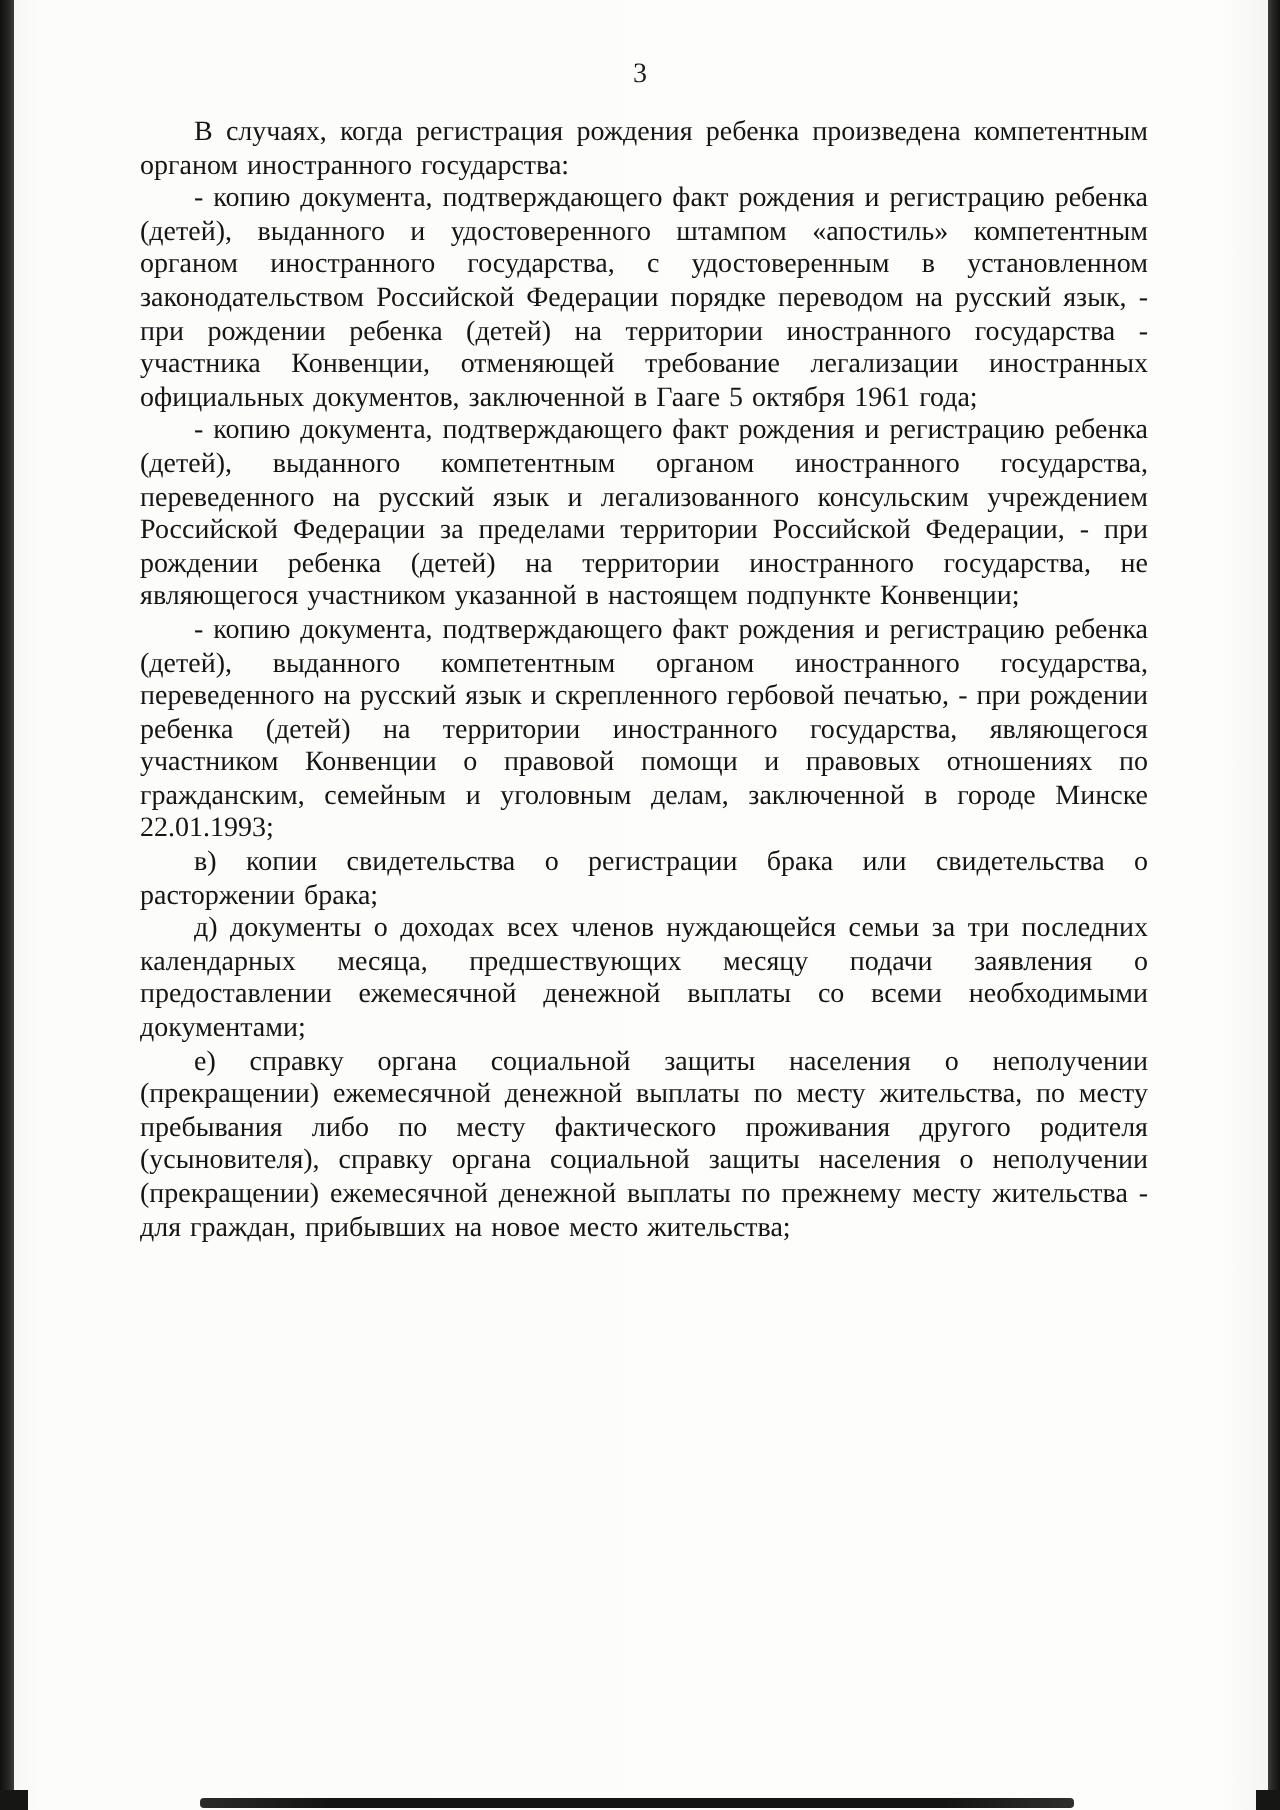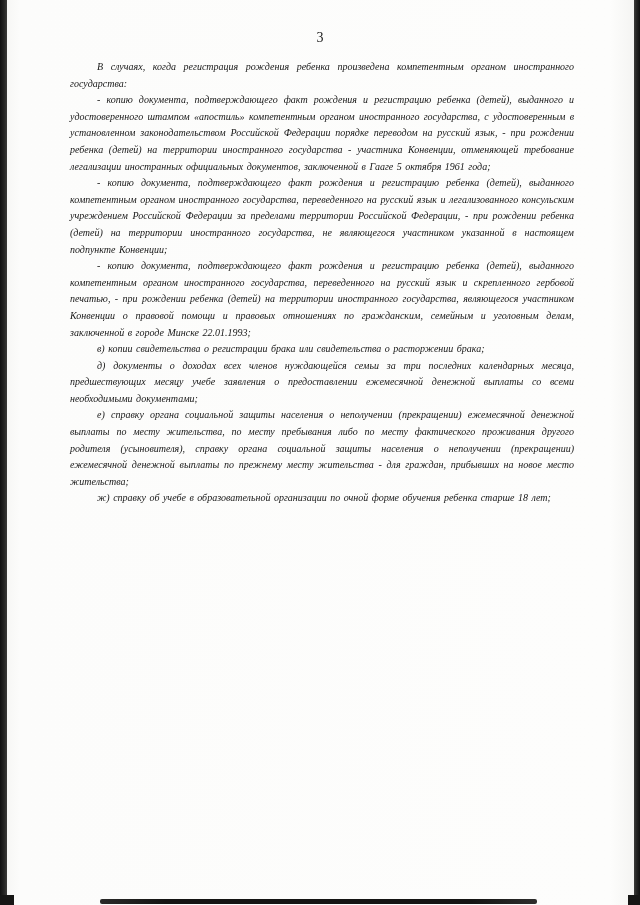--- a/index.html
+++ b/index.html
@@ -20,26 +20,25 @@
     background: linear-gradient(to right, #f4f4f2 0px, #fcfcfb 20px, #fdfdfc 610px, #f2f2f0 640px);
   }
   .page-number {
     padding-top: 30px;
     text-align: center;
     font-size: 14px;
     color: #1a1a1a;
   }
   .text-block {
     margin: 13px 66px 0 70px;
-    font-size: 10px;
+    font-size: 14px;
     line-height: 16.6px;
     color: #151515;
     text-align: justify;
     word-spacing: 1px;
-    font-style: italic;
   }
   .text-block p {
     margin: 0;
     padding: 0;
     text-indent: 27px;
   }
   .edge {
     position: absolute;
     background: #1d1d1c;
   }
@@ -86,23 +85,22 @@
 <div class="page">
 
   <div class="page-number">3</div>
 
   <div class="text-block">
     <p>В случаях, когда регистрация рождения ребенка произведена компетентным органом иностранного государства:</p>
     <p>- копию документа, подтверждающего факт рождения и регистрацию ребенка (детей), выданного и удостоверенного штампом «апостиль» компетентным органом иностранного государства, с удостоверенным в установленном законодательством Российской Федерации порядке переводом на русский язык, - при рождении ребенка (детей) на территории иностранного государства - участника Конвенции, отменяющей требование легализации иностранных официальных документов, заключенной в Гааге 5 октября 1961 года;</p>
     <p>- копию документа, подтверждающего факт рождения и регистрацию ребенка (детей), выданного компетентным органом иностранного государства, переведенного на русский язык и легализованного консульским учреждением Российской Федерации за пределами территории Российской Федерации, - при рождении ребенка (детей) на территории иностранного государства, не являющегося участником указанной в настоящем подпункте Конвенции;</p>
     <p>- копию документа, подтверждающего факт рождения и регистрацию ребенка (детей), выданного компетентным органом иностранного государства, переведенного на русский язык и скрепленного гербовой печатью, - при рождении ребенка (детей) на территории иностранного государства, являющегося участником Конвенции о правовой помощи и правовых отношениях по гражданским, семейным и уголовным делам, заключенной в городе Минске 22.01.1993;</p>
     <p>в) копии свидетельства о регистрации брака или свидетельства о расторжении брака;</p>
-    <p>д) документы о доходах всех членов нуждающейся семьи за три последних календарных месяца, предшествующих месяцу учебе заявления о предоставлении ежемесячной денежной выплаты со всеми необходимыми документами;</p>
+    <p>д) документы о доходах всех членов нуждающейся семьи за три последних календарных месяца, предшествующих месяцу подачи заявления о предоставлении ежемесячной денежной выплаты со всеми необходимыми документами;</p>
     <p>е) справку органа социальной защиты населения о неполучении (прекращении) ежемесячной денежной выплаты по месту жительства, по месту пребывания либо по месту фактического проживания другого родителя (усыновителя), справку органа социальной защиты населения о неполучении (прекращении) ежемесячной денежной выплаты по прежнему месту жительства - для граждан, прибывших на новое место жительства;</p>
-    <p>ж) справку об учебе в образовательной организации по очной форме обучения ребенка старше 18 лет;</p>
   </div>
 
   <div class="edge edge-left"></div>
   <div class="edge edge-right"></div>
   <div class="edge edge-bottom"></div>
   <div class="edge edge-bottom-left"></div>
   <div class="edge edge-bottom-right"></div>
 
 </div>
 

